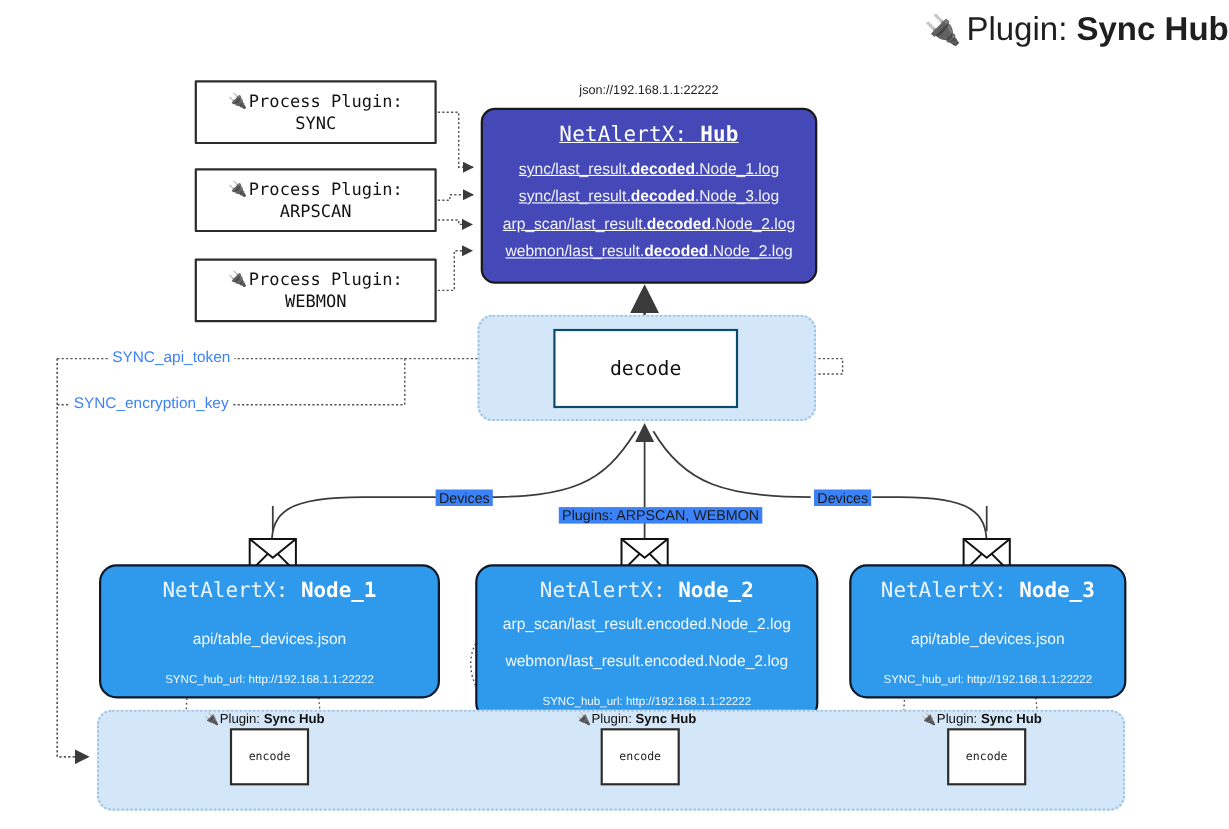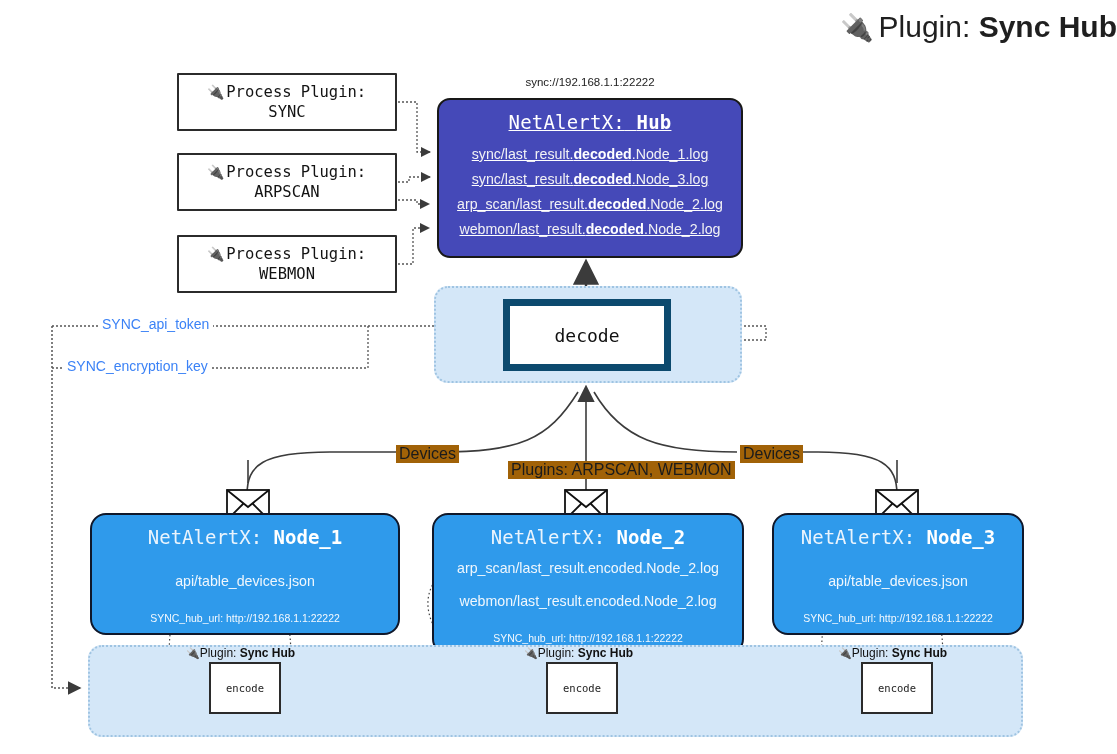--- a/index.html
+++ b/index.html
@@ -36,21 +36,21 @@
   #hub .htitle{font-family:"DejaVu Sans Mono","Liberation Mono",monospace;
        font-size:19px;letter-spacing:.2px;white-space:nowrap;margin-bottom:9px;}
   #hub .htitle .b{font-weight:bold;}
   #hub .logline{font-size:14.2px;line-height:25px;white-space:nowrap;color:#f2f2f5;}
   #hub .logline b{font-weight:bold;color:#ffffff;}
 
   
   .bluebox{background:#d4e7f8;border:2px dotted #9fc4e2;border-radius:14px;}
   #decodewrap{left:434px;top:286px;width:308px;height:97px;}
   #decodebox{left:503px;top:299px;width:168px;height:72px;background:#fff;
-       border:7px solid #0c4a6e;display:flex;align-items:center;justify-content:center;
+       border:2px solid #0c4a6e;display:flex;align-items:center;justify-content:center;
        font-family:"DejaVu Sans Mono","Liberation Mono",monospace;font-size:18px;color:#111;}
   #encwrap{left:88px;top:645px;width:935px;height:92px;}
   .encbox{width:72px;height:52px;background:#fff;border:2px solid #2b2b2b;
        display:flex;align-items:center;justify-content:center;
        font-family:"DejaVu Sans Mono","Liberation Mono",monospace;font-size:10.5px;color:#222;}
   .enclbl{position:absolute;font-size:12px;white-space:nowrap;color:#111;}
   .enclbl .b{font-weight:bold;}
   .enclbl .plug{font-size:11px;}
 
   
@@ -64,21 +64,21 @@
   .nodebox .nurl{font-size:10.5px;color:#f4f9fe;white-space:nowrap;position:absolute;
        bottom:9px;left:0;width:100%;text-align:center;}
   #node1{left:90px;top:513px;width:310px;height:122px;}
   #node2{left:432px;top:513px;width:312px;height:142px;}
   #node3{left:772px;top:513px;width:252px;height:122px;}
   #node1 .nres{margin-top:21px;}
   #node3 .nres{margin-top:21px;}
   #node2 .nres{margin-top:8px;}
 
   
-  .edgelbl{position:absolute;font-size:16px;color:#1b1b1b;background:#a16207;
+  .edgelbl{position:absolute;font-size:13px;color:#1b1b1b;background:#3b82f6;
        padding:0 3px;white-space:nowrap;}
   .synclbl{position:absolute;font-size:14px;color:#3b82f6;background:#fff;
        padding:0 4px;white-space:nowrap;}
 </style>
 </head>
 <body>
 
 <div id="stage">
 
   <svg class="layer">
@@ -137,21 +137,21 @@
       <path d="M876,490 L897,507 L918,490 M876,520 L892,504 M918,520 L902,504" fill="none" stroke="#111" stroke-width="1.8"></path>
       <path d="M897,483 V460" stroke="#3b3b3b" stroke-width="1.6" fill="none"></path>
     </g>
   </svg>
 
   <div id="title">
     <span class="plug">🔌</span><span>Plugin:</span>
     <span class="b">Sync Hub</span>
   </div>
 
-  <div id="huburl">sync://192.168.1.1:22222</div>
+  <div id="huburl">json://192.168.1.1:22222</div>
 
   <div class="node procbox" style="left:177px;top:73px;">
     <div class="r1">
         <span class="plug">🔌</span>
         <span>Process Plugin:</span>
       </div>
     <div>SYNC</div>
   </div>
   <div class="node procbox" style="left:177px;top:153px;">
     <div class="r1">

